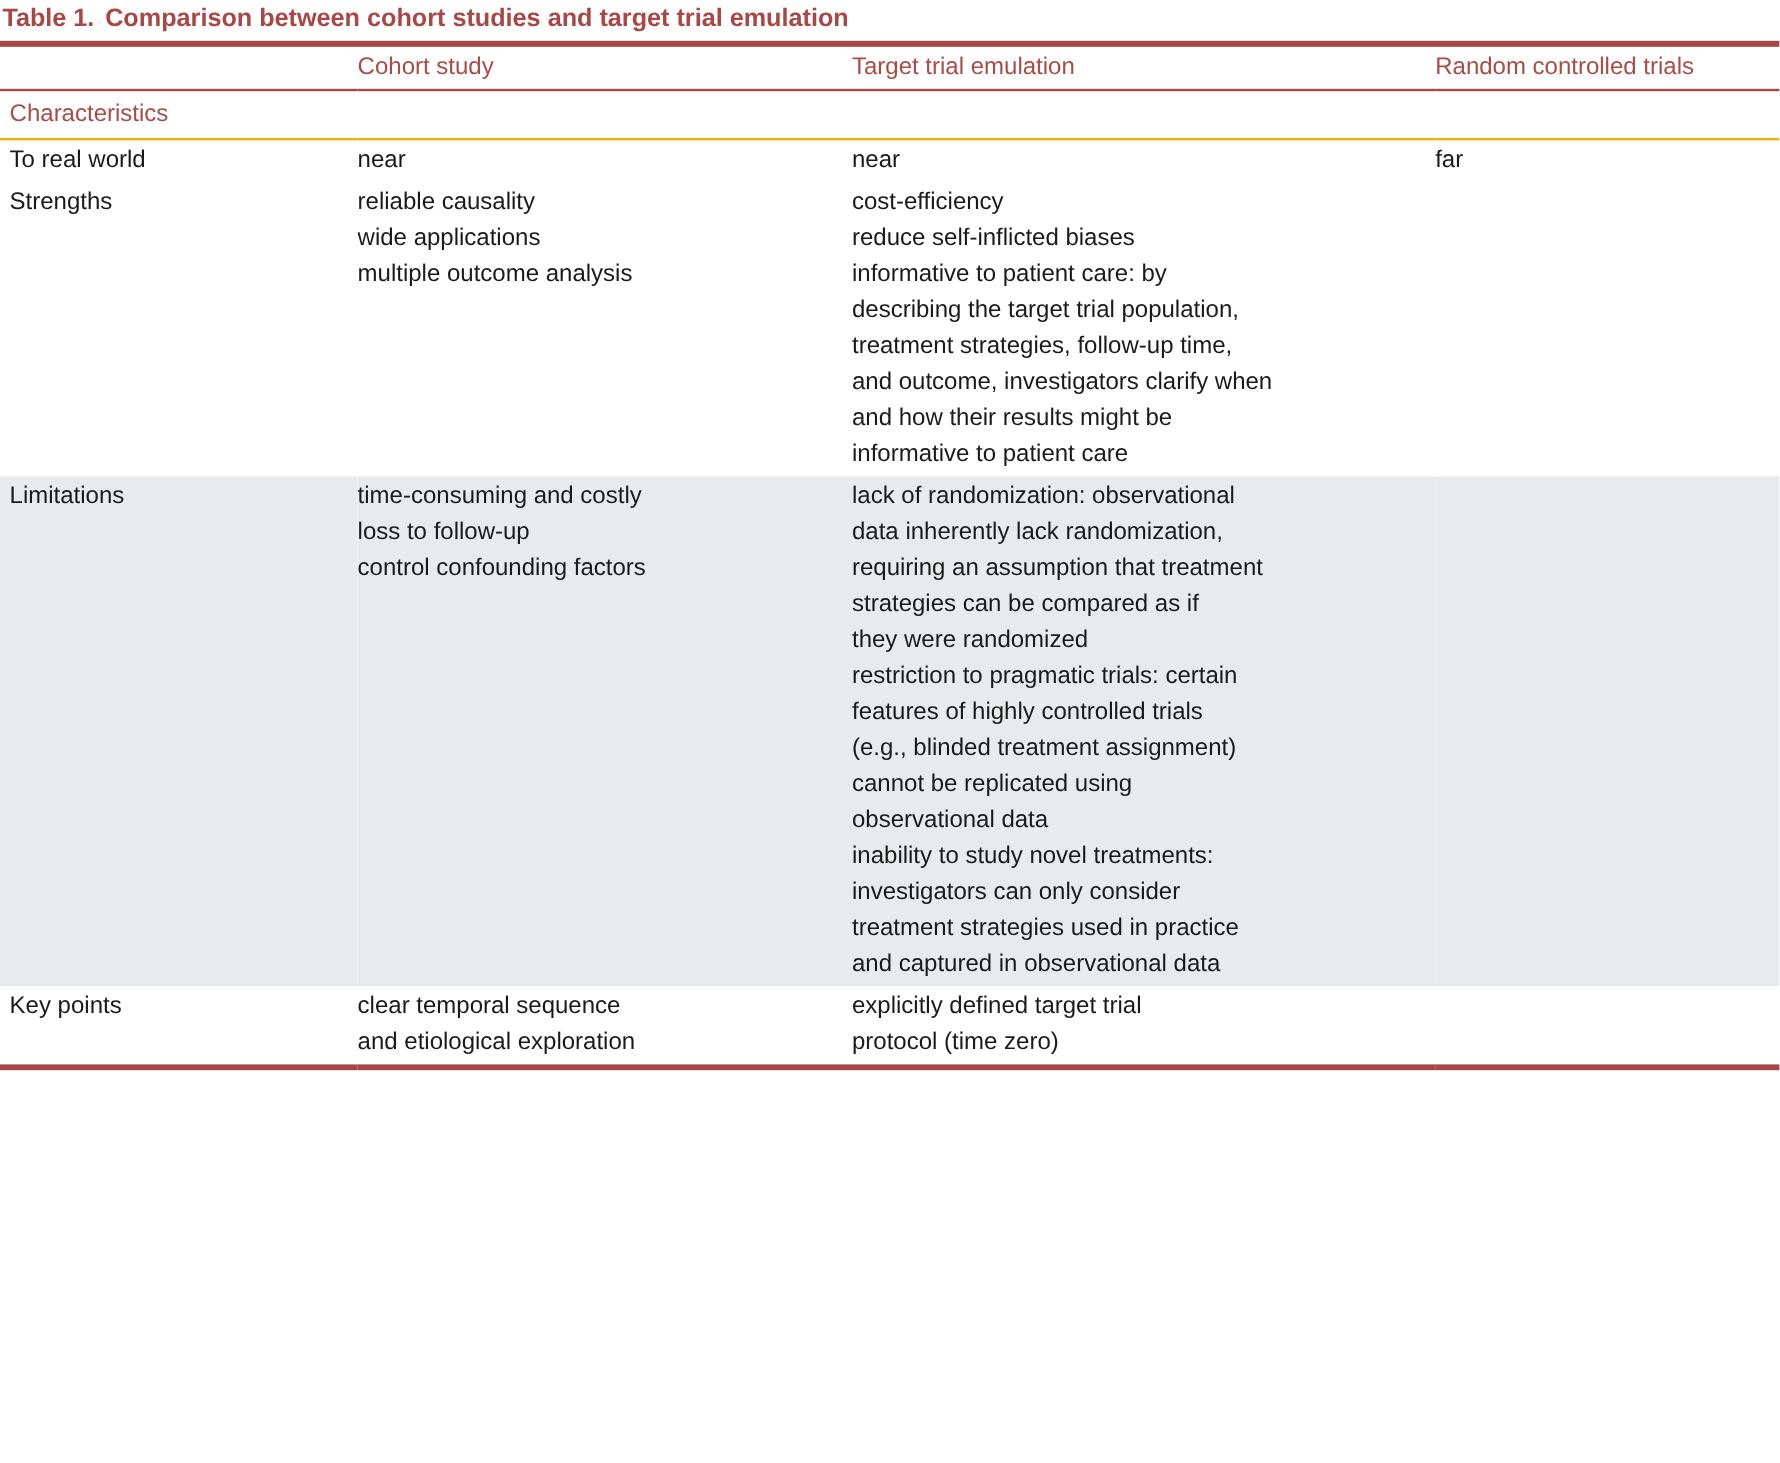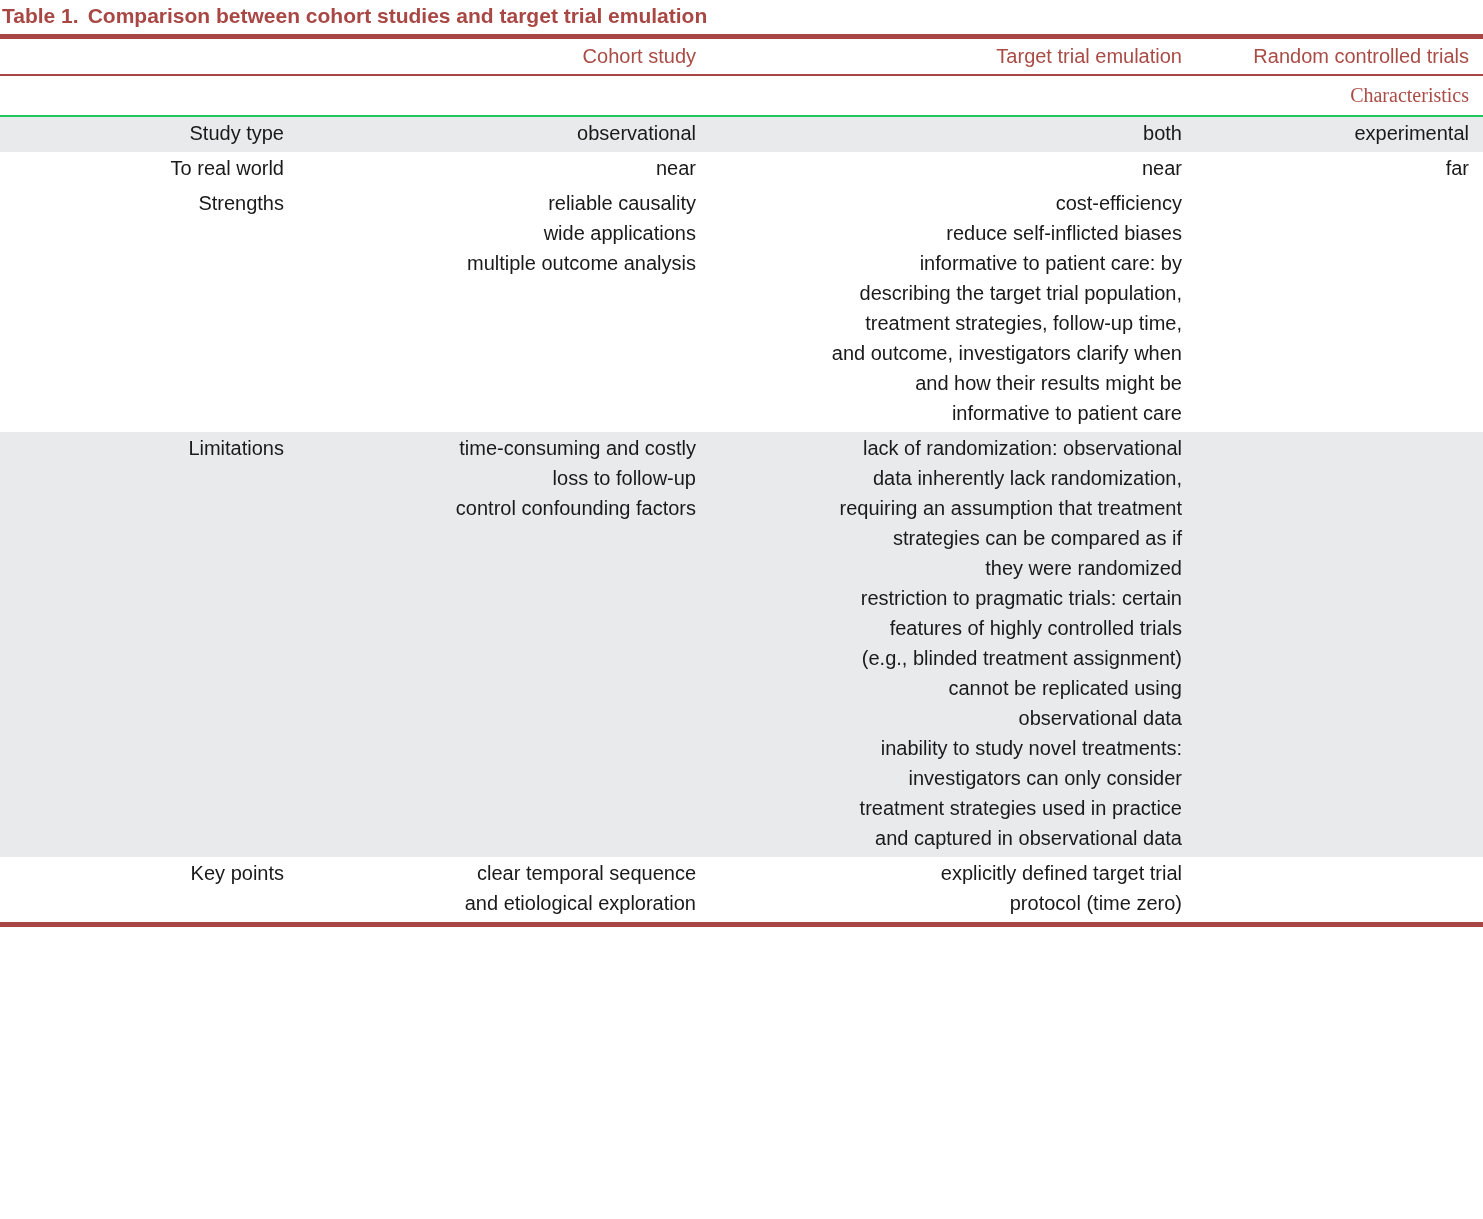--- a/index.html
+++ b/index.html
@@ -23,41 +23,40 @@
 
   table.cmp {
     border-collapse: collapse;
     table-layout: fixed;
     width: 1483px;
     font-size: 20px;
     line-height: 30px;
     border-bottom: 5px solid #a84545;
   }
   td, th {
-    text-align: right;
+    text-align: left;
     vertical-align: top;
     font-weight: normal;
     padding: 1px 14px 4px 0;
     white-space: pre-line;
     overflow: hidden;
   }
   td:first-child, th:first-child { padding-left: 8px; }
 
   thead th {
     color: #a94c46;
     border-bottom: 2px solid #a84545;
     padding-top: 2px;
     padding-bottom: 3px;
   }
   tr.section-row td {
     color: #a94c46;
-    border-bottom: 2px solid #22c55e;
+    border-bottom: 2px solid #eab308;
     padding-top: 4px;
     padding-bottom: 5px;
-    font-family: Liberation Serif, serif;
   }
   tbody tr.shaded td { background: #e9eaeb; }
 </style>
 </head>
 <body>
 
 <div class="page">
 
   <div class="table-title top-rule">
     <span>Table 1.</span><span class="title-text">Comparison between cohort studies and target trial emulation</span>
@@ -76,26 +75,20 @@
         <th>Cohort study</th>
         <th>Target trial emulation</th>
         <th>Random controlled trials</th>
       </tr>
     </thead>
     <tbody>
       <tr class="section-row">
         <td colspan="4">Characteristics</td>
       </tr>
 
-      <tr class="shaded">
-        <td>Study type</td>
-        <td>observational</td>
-        <td>both</td>
-        <td>experimental</td>
-      </tr>
       <tr>
         <td>To real world</td>
         <td>near</td>
         <td>near</td>
         <td>far</td>
       </tr>
       <tr>
         <td>Strengths</td>
         <td>reliable causality
 wide applications

